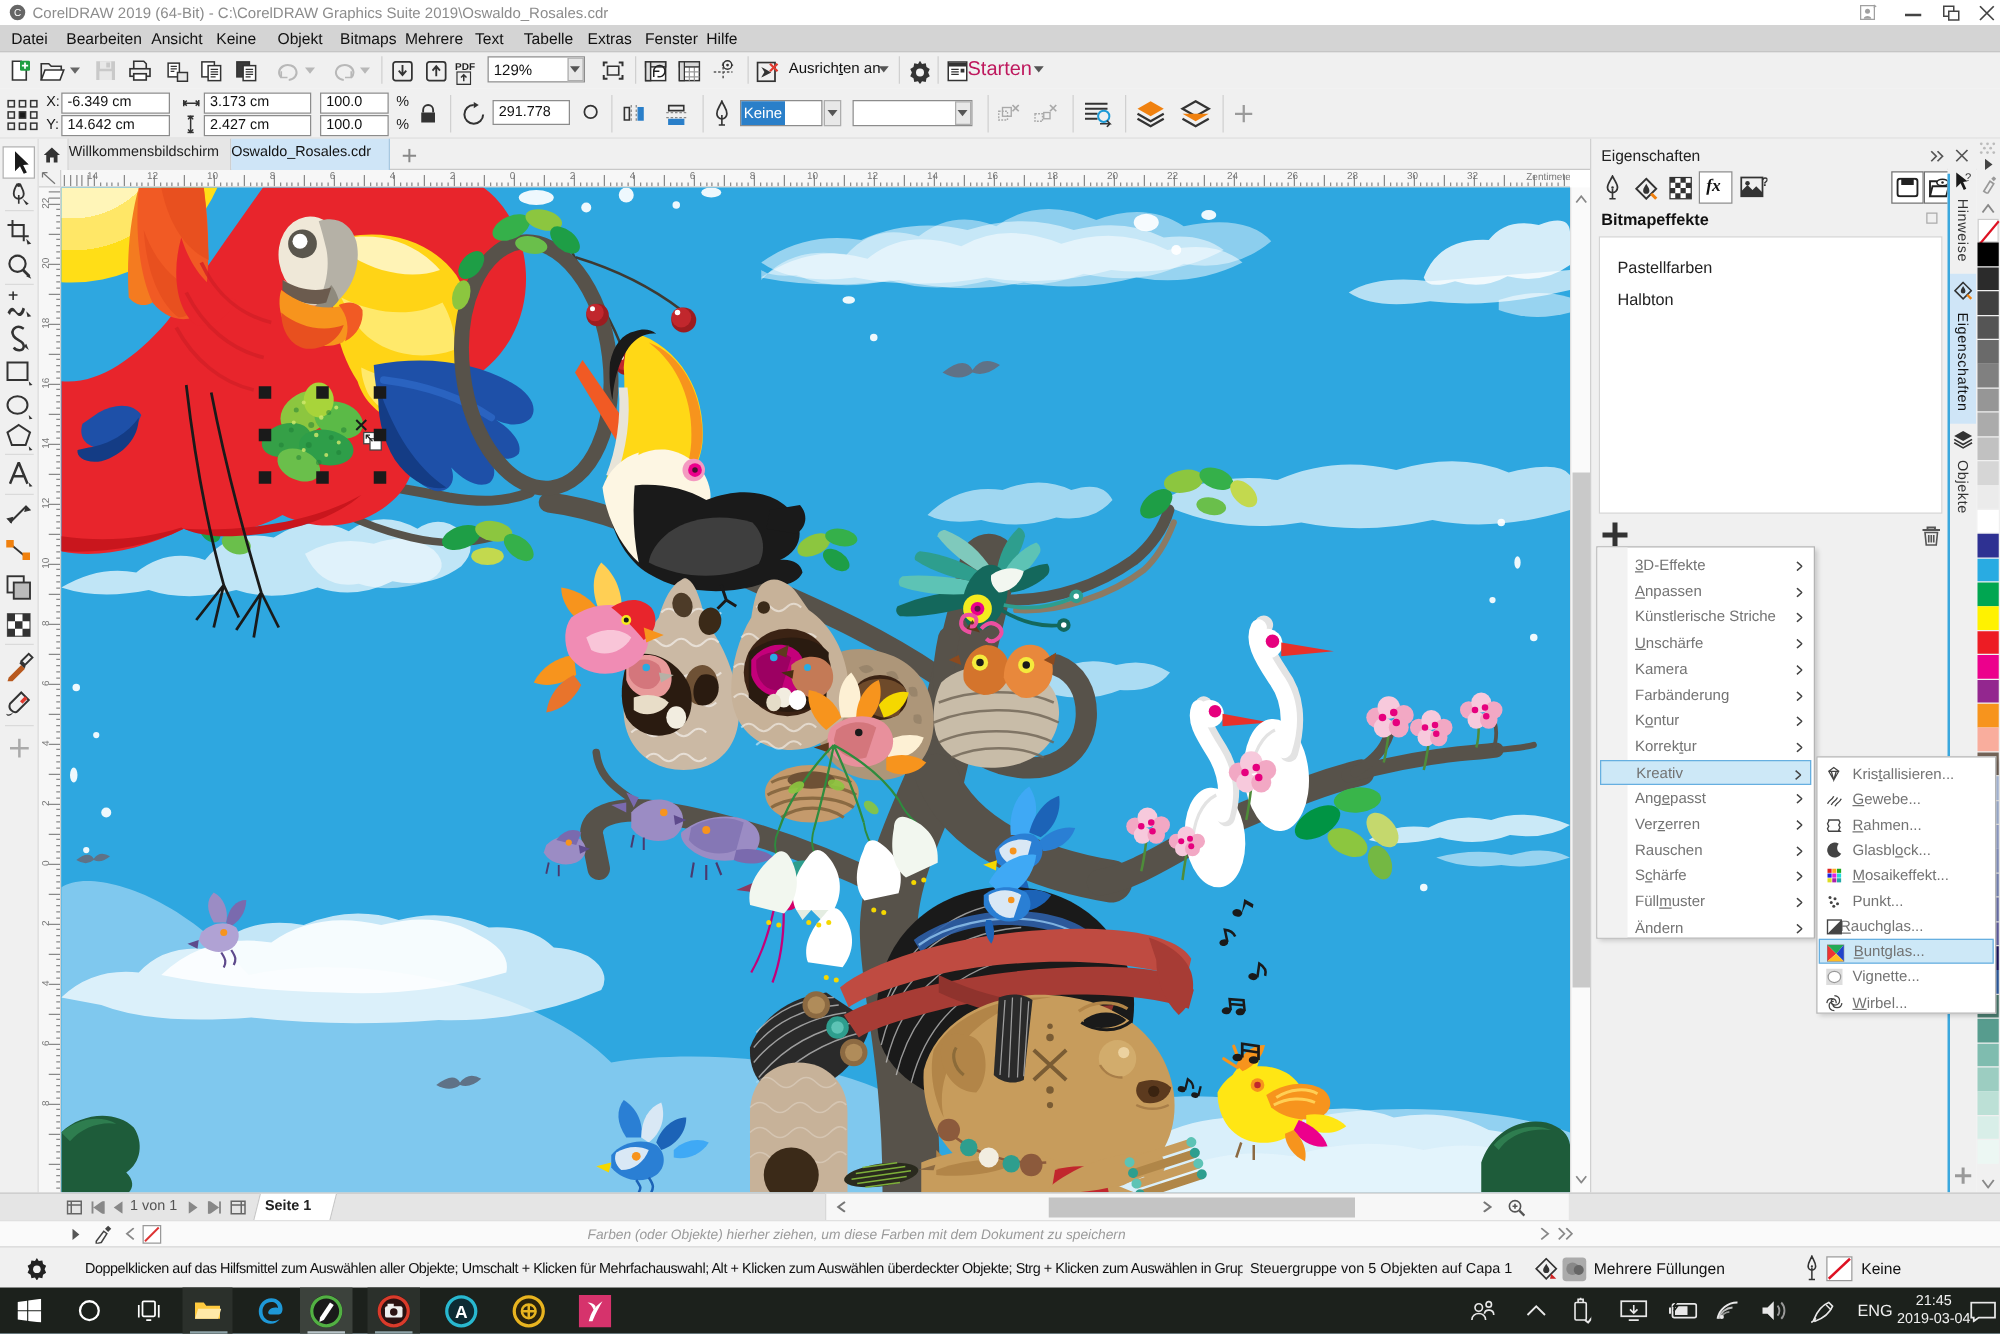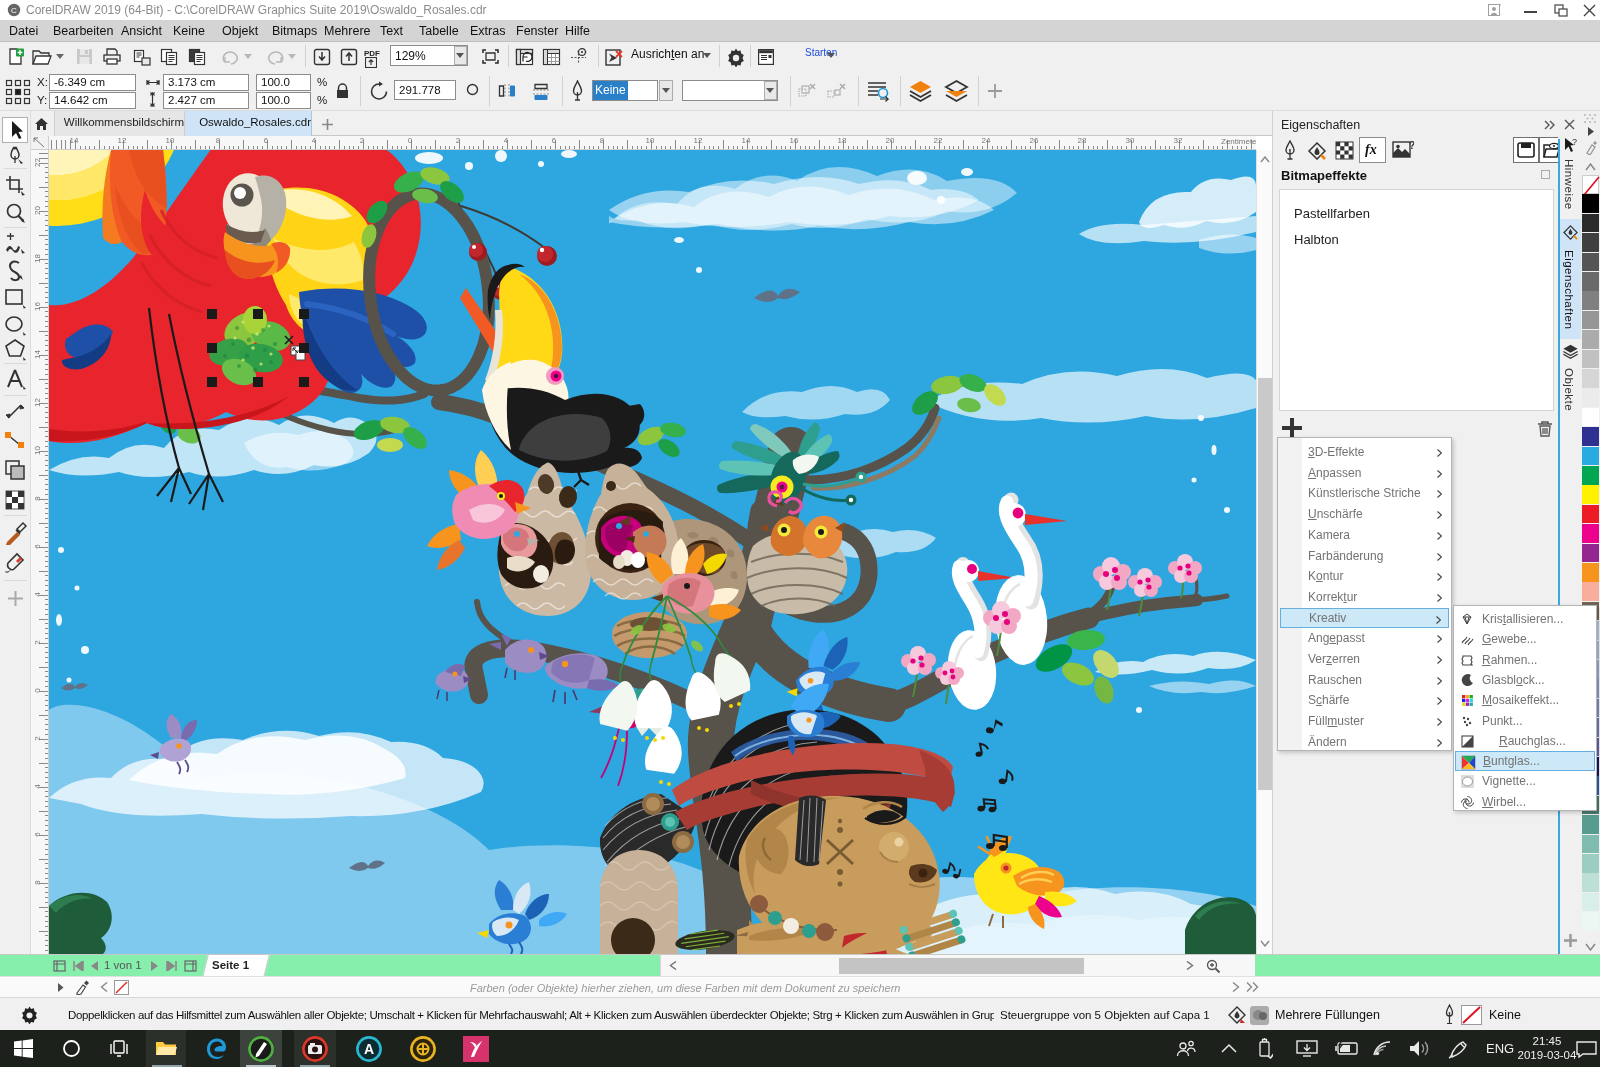--- a/index.html
+++ b/index.html
@@ -12,21 +12,21 @@
 #menubar{left:0;top:20px;width:1600px;height:22px;background:#d4d4d4;border-bottom:1px solid #c0c0c0}
 #menubar>span{position:absolute;top:4px;font-size:12.5px;color:#111}
 
 #tb1{left:0;top:42px;width:1600px;height:29px;background:#f0f0f0}
 #tb2{left:0;top:71px;width:1600px;height:40px;background:#f0f0f0;border-bottom:1px solid #dcdcdc}
 .field{position:absolute;background:#fff;border:1px solid #8c8c8c;font-size:11.5px;color:#111;padding:1px 4px}
 .ddarrow{position:absolute;width:0;height:0;border-left:4px solid transparent;border-right:4px solid transparent;border-top:5px solid #555}
 .sep{position:absolute;width:1px;background:#d0d0d0}
 
 #tabbar{left:0;top:111px;width:1600px;height:25px;background:#f0f0f0;border-bottom:1px solid #c8c8c8}
-.tab{position:absolute;top:0;height:25px;font-size:12px;padding-top:5px;text-align:right}
+.tab{position:absolute;top:0;height:25px;font-size:12px;padding-top:5px;text-align:left}
 
 #hruler{left:49px;top:136px;width:1207px;height:14px;background:#f7f7f7;border-bottom:1px solid #cfcfcf;overflow:hidden}
 #vruler{left:31px;top:150px;width:18px;height:804px;background:#f7f7f7;border-right:1px solid #cfcfcf;overflow:hidden}
 .rnum{position:absolute;font-size:8px;color:#777}
 
 #toolbox{left:0;top:111px;width:31px;height:843px;background:#f0f0f0;border-right:1px solid #dcdcdc}
 .tool{position:absolute;left:3px;width:25px;height:25px}
 
 #canvas{left:49px;top:150px;width:1207px;height:804px;background:#2ea8e0;overflow:hidden}
 
@@ -34,21 +34,21 @@
 
 #rpanel{left:1272px;top:111px;width:286px;height:843px;background:#f0f0f0;border-left:1px solid #d0d0d0}
 #dockertabs{left:1558px;top:111px;width:23px;height:843px;background:#f0f0f0}
 #palette{left:1581px;top:111px;width:19px;height:843px;background:#f0f0f0}
 .vtext{writing-mode:vertical-rl;font-size:11.5px;color:#333;letter-spacing:0.5px}
 .sw{position:absolute;left:1px;width:17px;height:18.6px}
 
 .pmenu{position:absolute;background:#fff;border:1px solid #b4b4b4;box-shadow:2px 2px 4px rgba(0,0,0,0.18)}
 .pitem{position:relative;height:21px;font-size:12px;color:#737373;line-height:21px}
 
-#navbar{left:0;top:954px;width:1600px;height:22px;background:#86efac;border-top:1px solid #c8c8c8}
+#navbar{left:0;top:954px;width:1600px;height:22px;background:#e5e5e5;border-top:1px solid #c8c8c8}
 #hintbar{left:0;top:976px;width:1600px;height:21px;background:#fafafa;border-top:1px solid #e0e0e0}
 #statusbar{left:0;top:997px;width:1600px;height:33px;background:#f0f0f0;border-top:1px solid #d8d8d8}
 #taskbar{left:0;top:1030px;width:1600px;height:37px;background:#1c211c}
 .u{text-decoration:underline}
 </style></head>
 <body>
 
 <div id="titlebar" class="abs">
  <svg class="abs" style="left:7px;top:3px" width="14" height="14" viewBox="0 0 14 14">
       <circle cx="7" cy="7" r="6.2" fill="#666"></circle>
@@ -189,21 +189,21 @@
       <circle cx="10" cy="11" r="3.2" fill="#f0f0f0"></circle>
     </svg>
  <div class="sep" style="left:750px;top:3px;height:22px"></div>
  <svg class="abs" style="left:757px;top:6px" width="18" height="18" viewBox="0 0 18 18">
       <rect x="1" y="1" width="16" height="16" fill="#333"></rect>
       <rect x="2.2" y="2.2" width="13.6" height="13.6" fill="#fff"></rect>
       <rect x="2.2" y="2.2" width="13.6" height="3" fill="#333"></rect>
       <path d="M4 7.5 h6 M4 9.5 h6 M4 11.5 h6" stroke="#333" stroke-width="1.1"></path>
       <rect x="11.5" y="7" width="3" height="3" fill="#333"></rect>
     </svg>
- <div class="abs" style="left:805px;top:5px;font-size:10px;color:#1d4ed8">Starten</div>
+ <div class="abs" style="left:774px;top:5px;font-size:16px;color:#be185d">Starten</div>
  <div class="ddarrow" style="left:827px;top:11px"></div>
 </div>
 
 <div id="tb2" class="abs">
  <svg class="abs" style="left:5px;top:8px" width="27" height="26" viewBox="0 0 27 26" fill="none" stroke="#333" stroke-width="1.2">
       <rect x="1.5" y="1.5" width="5" height="5"></rect>
       <rect x="10.5" y="1.5" width="5" height="5"></rect>
       <rect x="19.5" y="1.5" width="5" height="5"></rect>
       <rect x="1.5" y="10.5" width="5" height="5"></rect>
       <rect x="10.5" y="10.5" width="5" height="5" fill="#1a1a1a"></rect>
@@ -2077,21 +2077,21 @@
         <rect x="5.8" y="9.6" width="3.3" height="3.3" fill="#a2a"></rect>
         <rect x="9.6" y="9.6" width="3.3" height="3.3" fill="#2aa"></rect>
       </svg></div>
     <div class="pitem" style="position:absolute;left:1px;top:104.5px;width:140px;padding-left:27px">Punkt...<svg style="position:absolute;left:5px;top:3px" width="15" height="15" viewBox="0 0 15 15">
         <circle cx="4" cy="4" r="1.2" fill="#444"></circle>
         <circle cx="8" cy="5" r="1.2" fill="#444"></circle>
         <circle cx="5" cy="8" r="1.2" fill="#444"></circle>
         <circle cx="10" cy="9" r="1.2" fill="#444"></circle>
         <circle cx="7" cy="11" r="1.2" fill="#444"></circle>
       </svg></div>
-    <div class="pitem" style="position:absolute;left:1px;top:124.8px;width:140px;padding-left:44px"><u>R</u>auchglas...<svg style="position:absolute;left:5px;top:3px" width="15" height="15" viewBox="0 0 15 15">
+    <div class="pitem" style="position:absolute;left:1px;top:124.8px;width:140px;padding-left:17px"><u>R</u>auchglas...<svg style="position:absolute;left:5px;top:3px" width="15" height="15" viewBox="0 0 15 15">
         <rect x="2" y="2" width="11" height="11" fill="none" stroke="#444" stroke-width="1.1"></rect>
         <path d="M2 13 L13 2 V13 z" fill="#444"></path>
       </svg></div>
     <div class="pitem" style="position:absolute;left:1px;top:145.1px;width:140px;background:#cde8f7;border:1px solid #66afe0;height:20px;line-height:19px;padding-left:27px"><u>B</u>untglas...<svg style="position:absolute;left:5px;top:3px" width="15" height="15" viewBox="0 0 15 15">
         <rect x="1" y="1" width="13" height="13" fill="#fff" stroke="#888" stroke-width="0.8"></rect>
         <path d="M1 1 L8 8 L1 14 z" fill="#e33"></path>
         <path d="M1 1 L14 1 L8 8 z" fill="#2a5"></path>
         <path d="M14 1 L14 14 L8 8 z" fill="#24c"></path>
         <path d="M1 14 L14 14 L8 8 z" fill="#fb2"></path>
       </svg></div>

